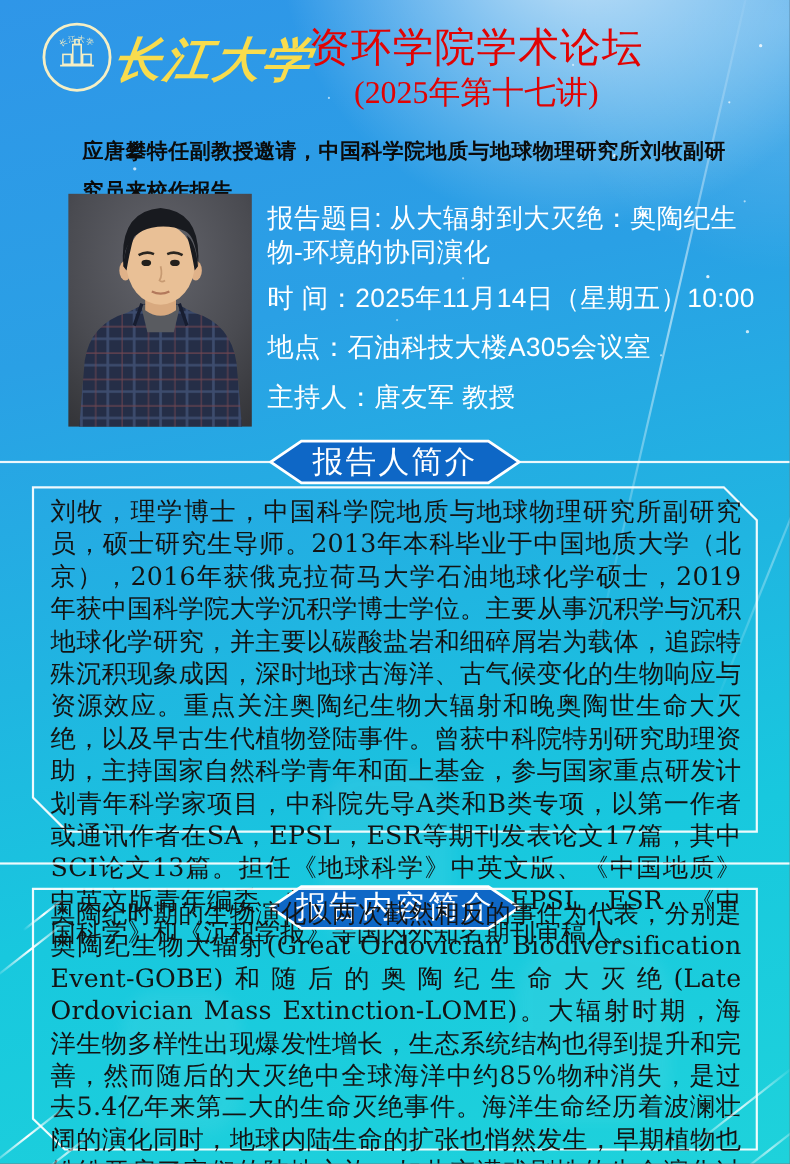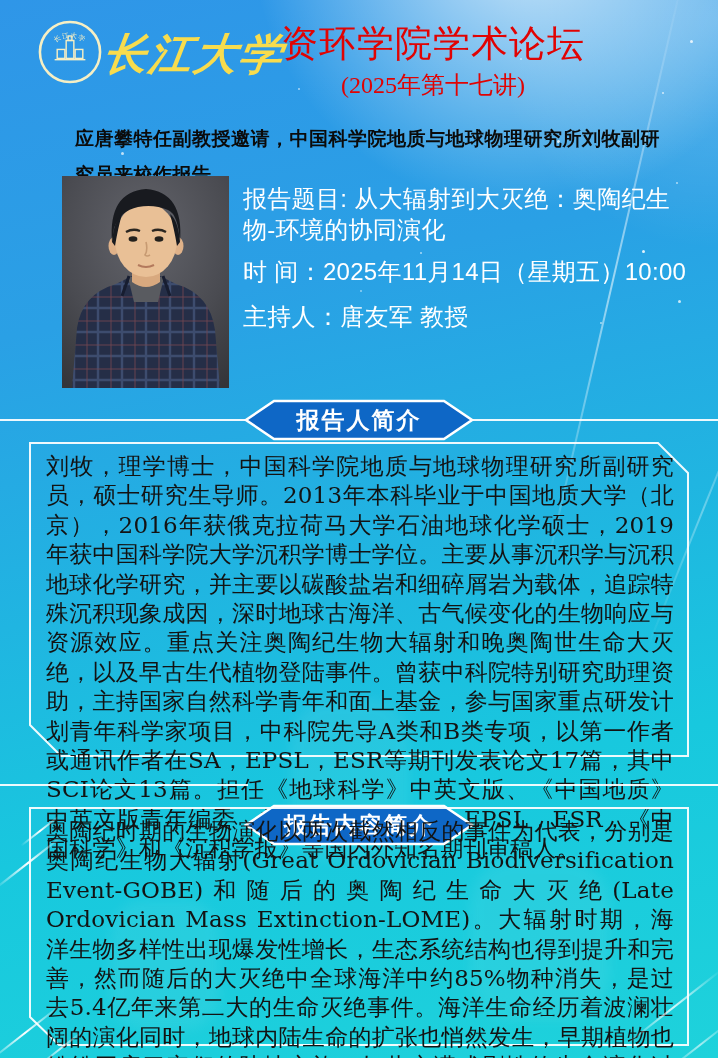--- a/index.html
+++ b/index.html
@@ -20,38 +20,38 @@
   .blob{position:absolute;background:#fff;opacity:.055;filter:blur(6px);border-radius:30%;}
 
   
   .logo{position:absolute;left:38px;top:20px;width:64px;height:64px;}
   .wordmark{position:absolute;left:104px;top:26px;font-family:"DejaVu Serif",serif;
     font-style:italic;font-weight:bold;font-size:43px;color:#F8DC4D;transform:skewX(-8deg);
     letter-spacing:2px;white-space:nowrap;}
   .titleblock{position:absolute;left:258px;top:22px;width:350px;text-align:center;
     font-family:"Liberation Serif",serif;color:#E10303;font-weight:normal;}
   .title{font-size:37px;line-height:44px;letter-spacing:1px;}
-  .subtitle{font-size:24px;line-height:34px;margin-top:2px;}
+  .subtitle{font-size:29px;line-height:34px;margin-top:2px;}
 
   .intro{position:absolute;left:75px;top:121px;width:588px;font-size:19px;line-height:36px;
     font-weight:900;color:#0b0b0b;letter-spacing:.5px;}
 
   
   .photo{position:absolute;left:62px;top:176px;width:167px;height:212px;}
 
   
   .info{position:absolute;left:243px;top:183px;width:452px;color:#fff;font-weight:normal;}
   .info-row{font-size:24px;line-height:31px;margin-bottom:8px;letter-spacing:.3px;}
   .info-row.gap{margin-bottom:7px;line-height:38px;}
 
   
   .banner{position:absolute;left:244px;width:230px;height:42px;}
   .banner .hex{position:absolute;inset:0;}
   .banner .txt{position:absolute;inset:0;display:flex;align-items:center;justify-content:center;
-    color:#fff;font-size:23px;font-weight:bold;letter-spacing:2px;}
+    color:#fff;font-size:28px;font-weight:normal;letter-spacing:2px;}
   .banner-line{position:absolute;height:2px;background:rgba(255,255,255,.92);}
 
   
   .frame{position:absolute;pointer-events:none;}
   .panel-text{position:absolute;font-family:"DejaVu Serif",serif;color:#131313;
     text-align:justify;letter-spacing:.2px;}
   .bio{left:46px;top:452px;width:628px;font-size:23px;line-height:29.4px;}
   .abstract{left:46px;top:817px;width:628px;font-size:23px;line-height:29.4px;}
 </style>
 </head>
@@ -146,20 +146,21 @@
     <ellipse cx="71" cy="63" rx="4.4" ry="2.8" fill="#23201c"></ellipse>
     <ellipse cx="97" cy="63" rx="4.4" ry="2.8" fill="#23201c"></ellipse>
 
     <path d="M84,66 Q86,74 83,79 Q85,81 88,79" stroke="#c79a72" stroke-width="1.6" fill="none"></path>
     <path d="M76,89 Q84,93 92,89" stroke="#b3795c" stroke-width="2" fill="none"></path>
   </svg>
 
   <div class="info">
     <div class="info-row"><span>报告题目:</span> <span>从大辐射到大灭绝：奥陶纪生物-环境的协同演化</span></div>
     <div class="info-row gap"><span>时 间：</span><span>2025年11月14日（星期五）10:00</span></div>
+    <div class="info-row gap"><span>地点：</span><span>石油科技大楼A305会议室</span></div>
     <div class="info-row gap"><span>主持人：</span><span>唐友军  教授</span></div>
   </div>
 
   <div class="banner-line" style="left:0;top:419px;width:248px"></div>
   <div class="banner-line" style="left:470px;top:419px;width:248px"></div>
   <div class="banner" style="top:399px">
     <svg class="hex" viewBox="0 0 230 42">
       <polygon points="30,2 200,2 228,21 200,40 30,40 2,21" fill="#0E67C6" stroke="#FFFFFF" stroke-width="2.5"></polygon>
     </svg>
     <div class="txt">报告人简介</div>

